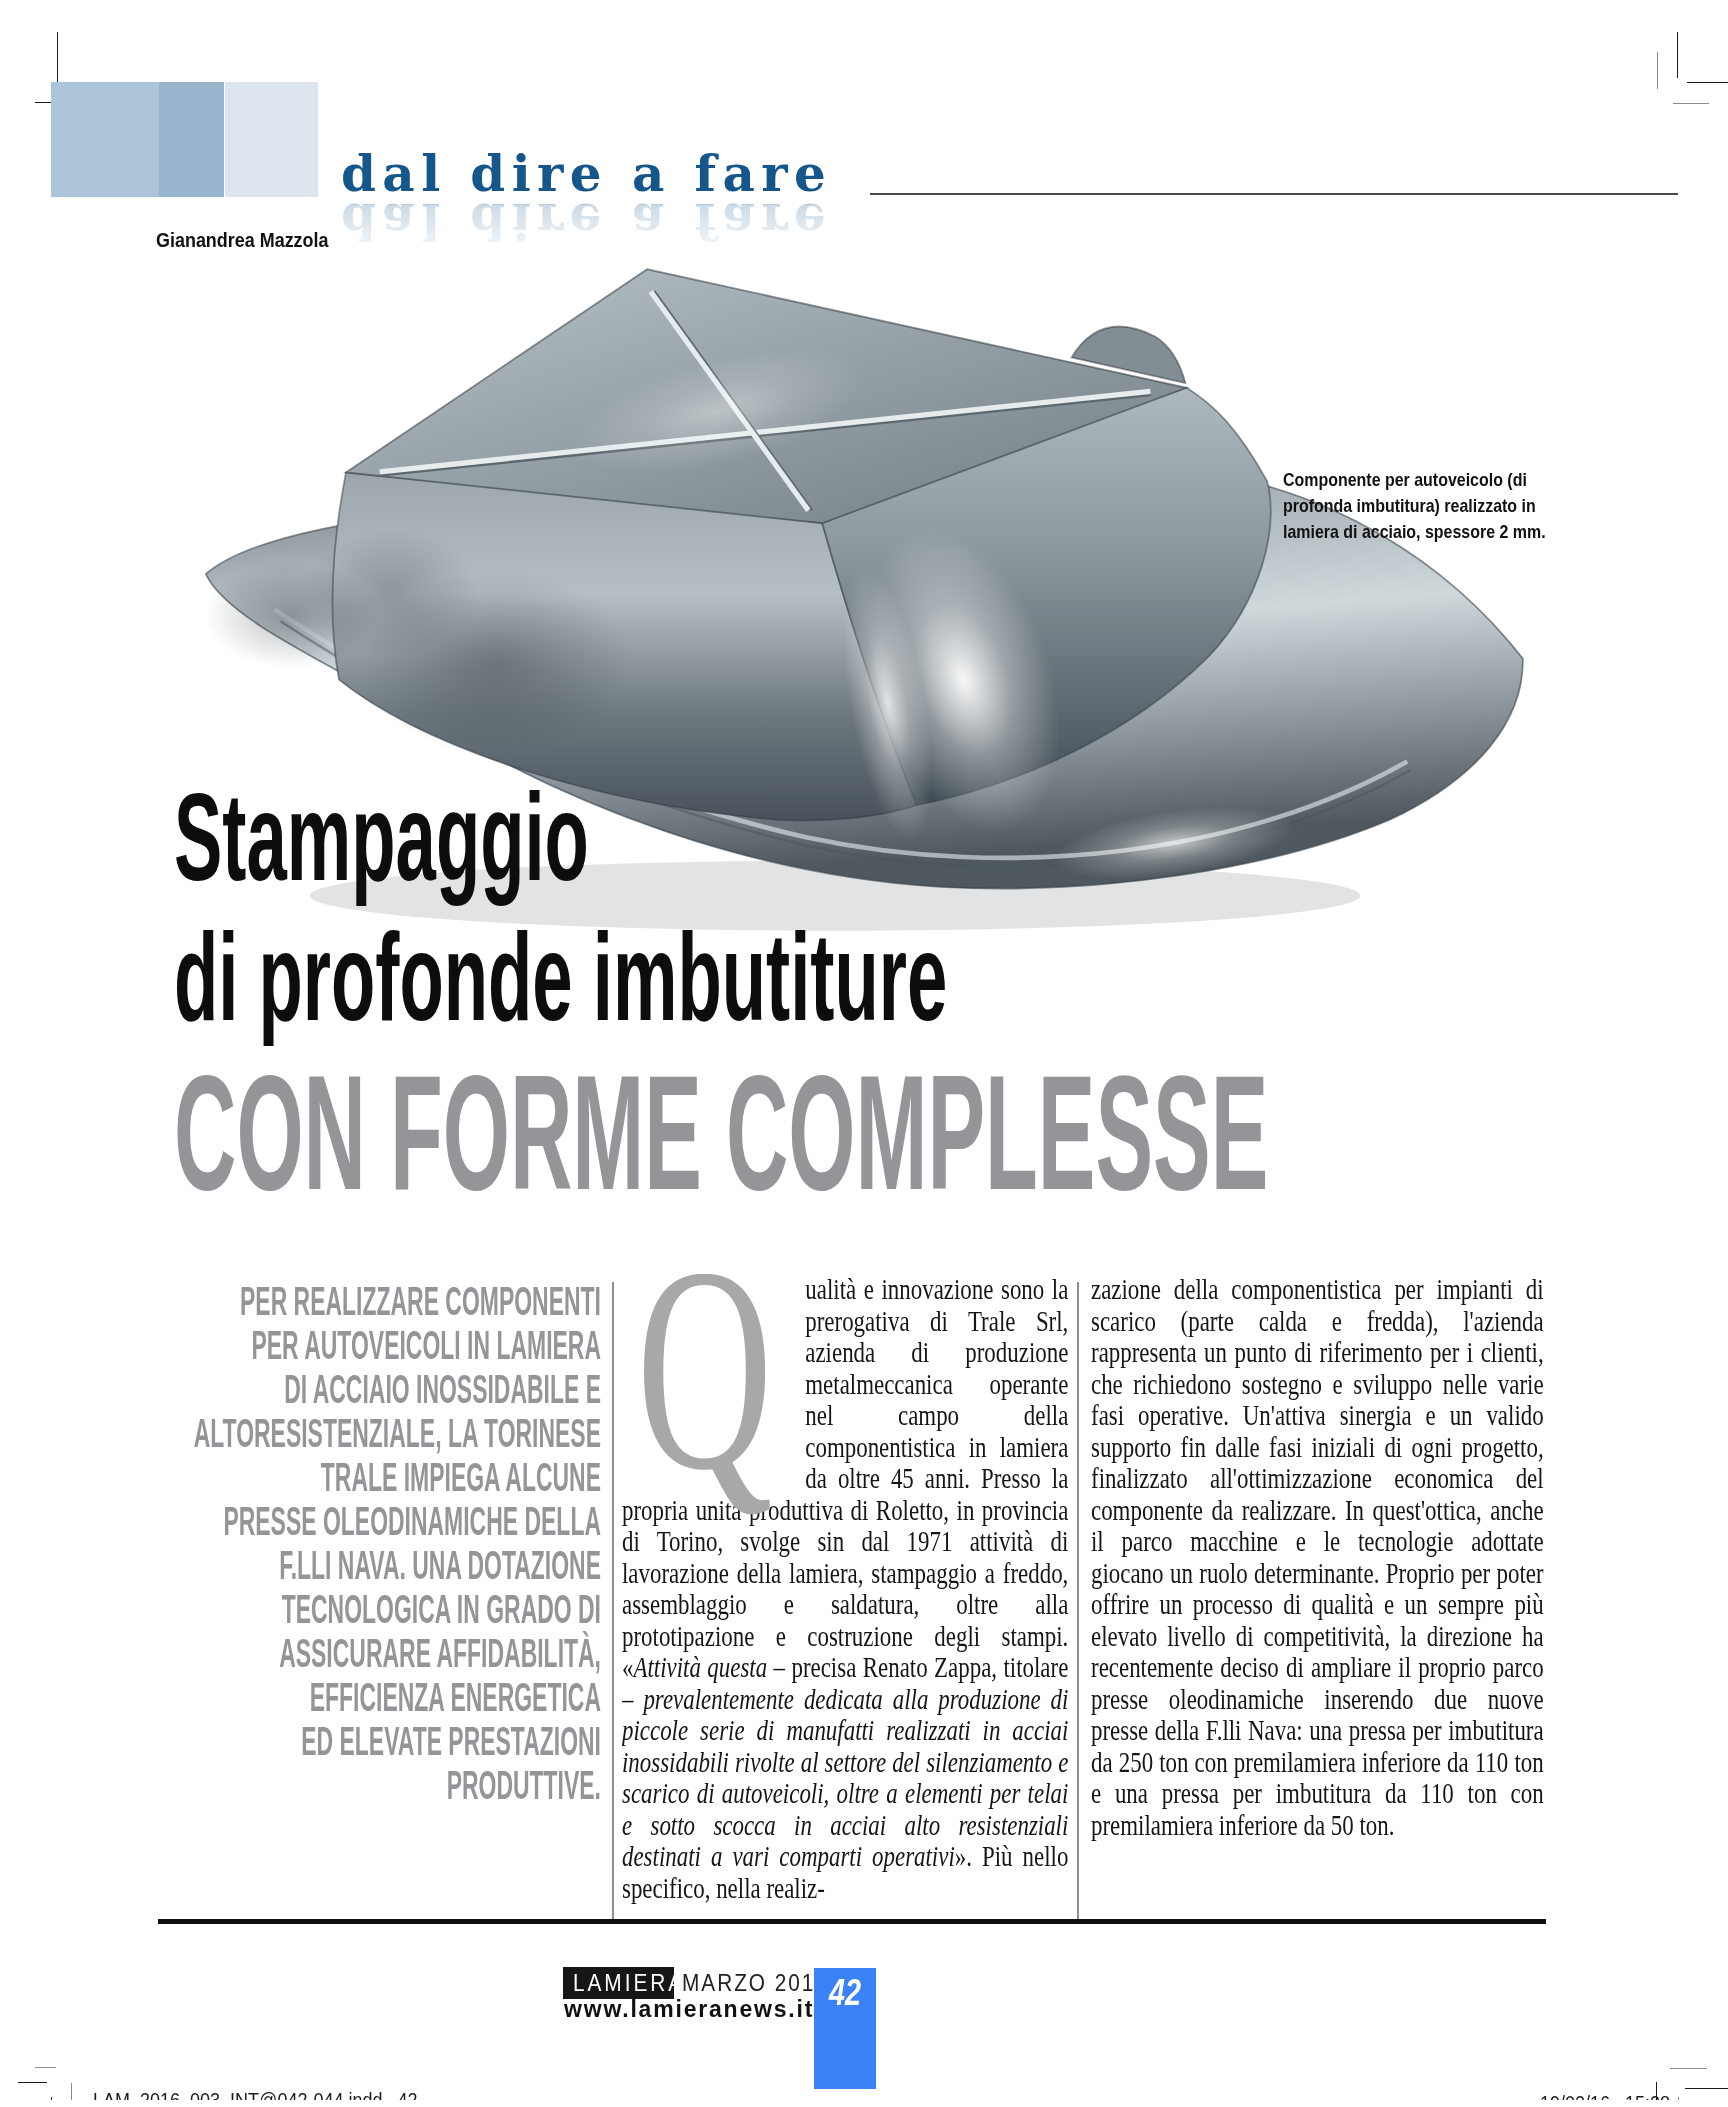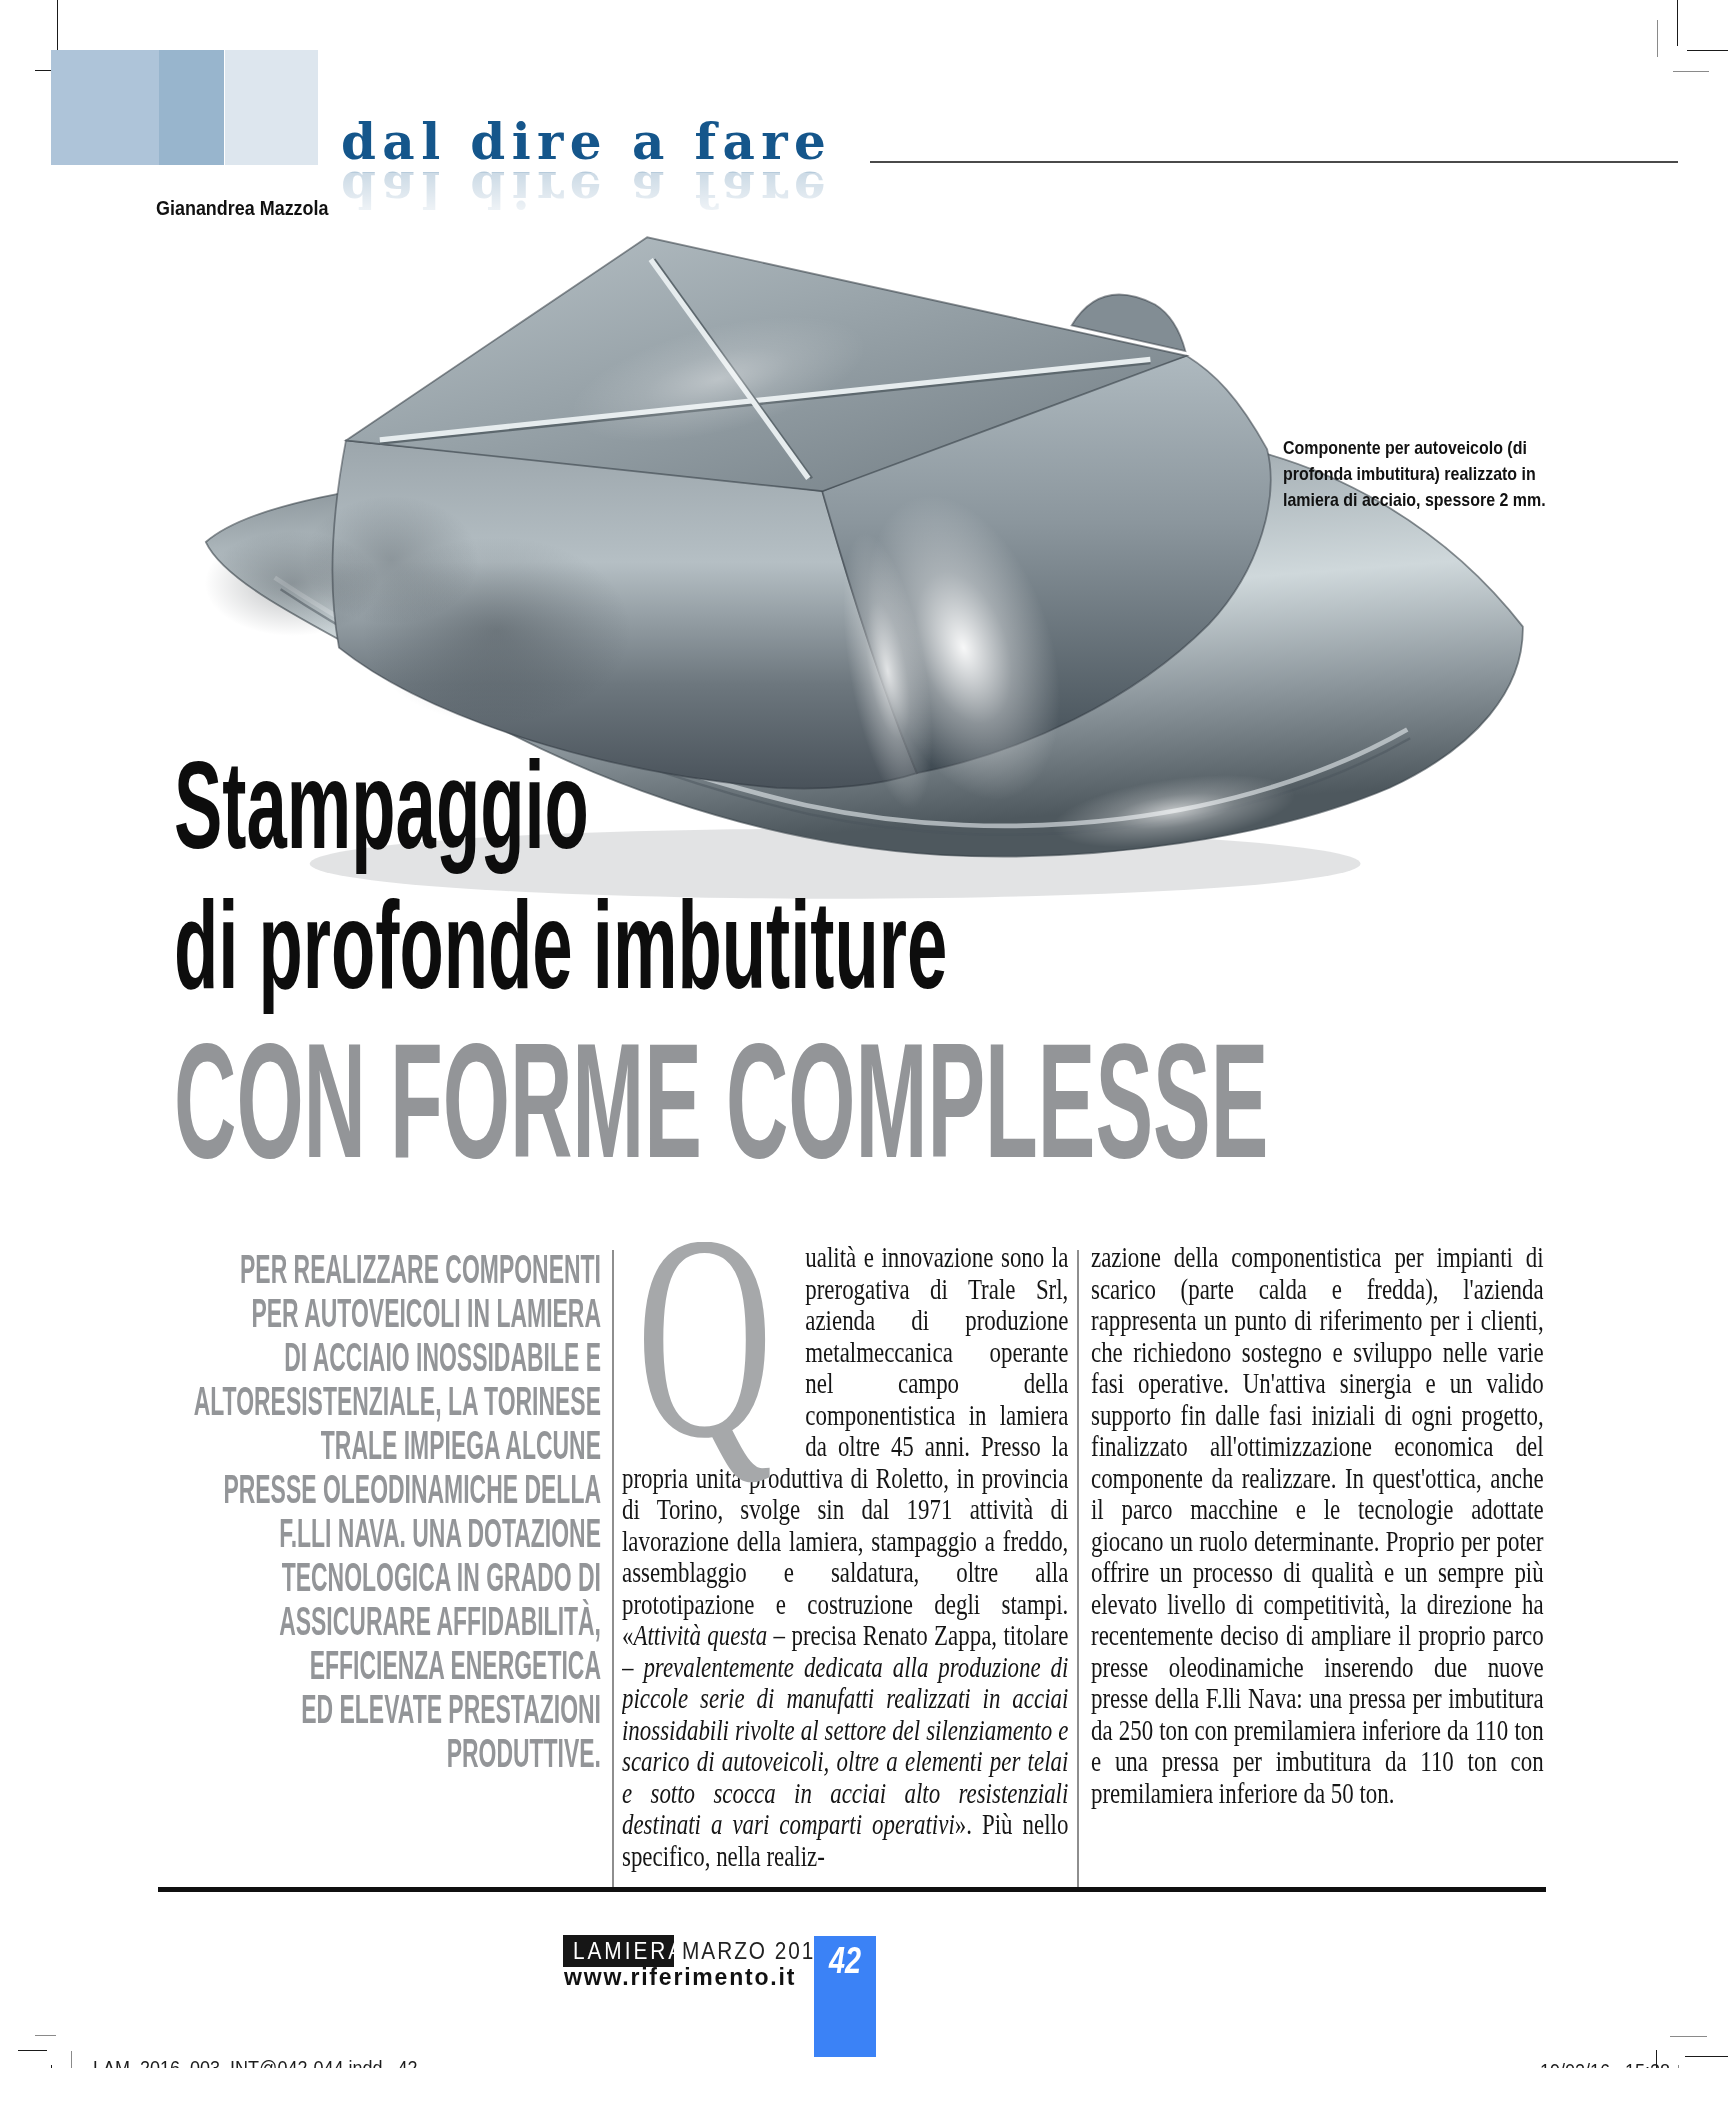--- a/index.html
+++ b/index.html
@@ -1,17 +1,17 @@
 <!DOCTYPE html>
 <html style="font-size:9.3px"><head>
 <meta charset="utf-8">
 <style>
   html,body{margin:0;padding:0;background:#fff;}
   #page{position:relative;width:1729px;height:2068px;background:#ffffff;overflow:hidden;
-        font-family:"Liberation Sans",sans-serif;}
+        font-family:"Liberation Sans",sans-serif;margin-top:32px;}
   
   .mark{position:absolute;background:#1a1a1a;}
   .mark.gray{background:#8a8a8a;}
   
   .sq{position:absolute;top:50px;height:115px;}
   .section-title{position:absolute;left:341px;top:117px;font-family:"DejaVu Serif",serif;
       font-weight:bold;font-size:50px;line-height:1;letter-spacing:6.4px;white-space:nowrap;}
   .section-title-refl{position:absolute;left:341px;top:164px;font-family:"DejaVu Serif",serif;
       font-weight:bold;font-size:50px;line-height:1;letter-spacing:6.4px;white-space:nowrap;
       transform:scaleY(-1);opacity:.30;}
@@ -194,21 +194,21 @@
     <span class="dropcap">Q</span><span><span>ualità e innovazione sono la prerogativa di Trale Srl, azienda di produzione metalmeccanica operante nel campo della componentistica in lamiera da oltre 45 anni. Presso la propria unità produttiva di Roletto, in provincia di Torino, svolge sin dal 1971 attività di lavorazione della lamiera, stampaggio a freddo, assemblaggio e saldatura, oltre alla prototipazione e costruzione degli stampi. «</span><span class="it">Attività questa</span><span> – precisa Renato Zappa, titolare – </span><span class="it">prevalentemente dedicata alla produzione di piccole serie di manufatti realizzati in acciai inossidabili rivolte al settore del silenziamento e scarico di autoveicoli, oltre a elementi per telai e sotto scocca in acciai alto resistenziali destinati a vari comparti operativi</span><span>». Più nello specifico, nella realiz-</span></span>
   </div>
   <div id="col2" class="bodycol">
     <span>zazione della componentistica per impianti di scarico (parte calda e fredda), l'azienda rappresenta un punto di riferimento per i clienti, che richiedono sostegno e sviluppo nelle varie fasi operative. Un'attiva sinergia e un valido supporto fin dalle fasi iniziali di ogni progetto, finalizzato all'ottimizzazione economica del componente da realizzare. In quest'ottica, anche il parco macchine e le tecnologie adottate giocano un ruolo determinante. Proprio per poter offrire un processo di qualità e un sempre più elevato livello di competitività, la direzione ha recentemente deciso di ampliare il proprio parco presse oleodinamiche inserendo due nuove presse della F.lli Nava: una pressa per imbutitura da 250 ton con premilamiera inferiore da 110 ton e una pressa per imbutitura da 110 ton con premilamiera inferiore da 50 ton.</span>
   </div>
 
   <div class="lamiera-box">
     <span>LAMIERA</span>
   </div>
   <div class="issue">MARZO 2016</div>
-  <div class="website">www.riferimento.it</div>
+  <div class="website">www.lamieranews.it</div>
   <div class="badge" style="background: #3b82f6; font-style: italic;">
     <span class="badge-num">42</span>
   </div>
 
   <div class="printinfo" style="left:93px;top:2057px;">LAM_2016_003_INT@042-044.indd   42</div>
   <div class="printinfo" style="left:1540px;top:2060px;">19/02/16   15:28</div>
 
 </div>
 
 

